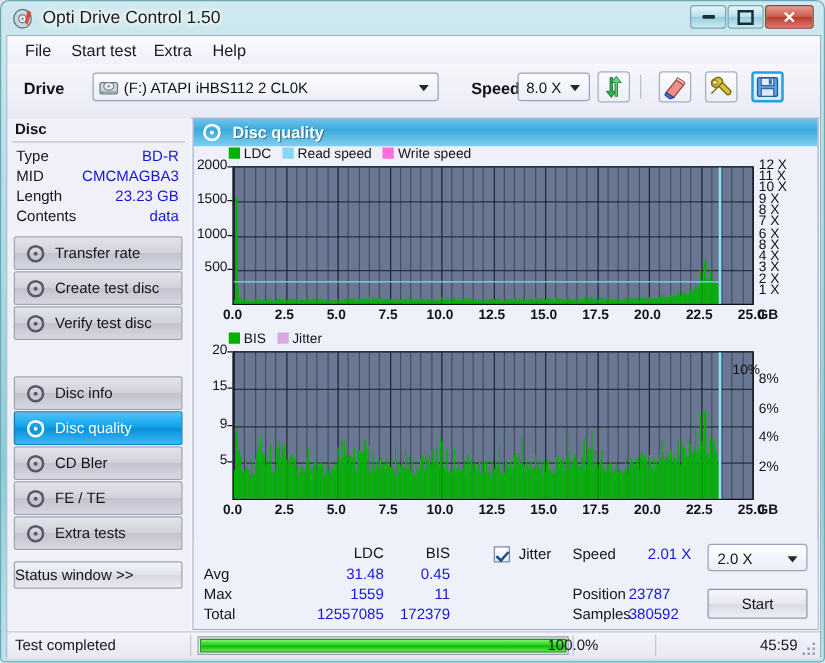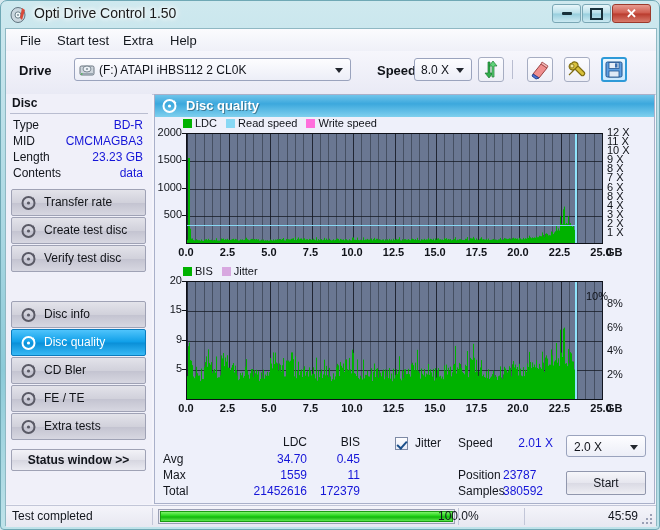--- a/index.html
+++ b/index.html
@@ -85,21 +85,21 @@
     background:linear-gradient(180deg,#e3e3ea 0%,#d1d1db 50%,#c3c3d0 51%,#d7d7e1 100%);
     border:1px solid #9fa2b5;border-radius:2px;cursor:default;}
   .navbtn.sel{background:linear-gradient(180deg,#4fc4fc 0%,#0f9fe8 48%,#0a8fd8 52%,#38b9f5 100%);
     border:1px solid #0a7cbe;}
   .navbtn .nav-icon{position:absolute;left:9px;top:5px;width:16px;height:16px;}
   .navbtn .nav-label{position:absolute;left:32px;top:5px;font-size:12px;color:#121419;}
   .navbtn.sel .nav-label{color:#ffffff;}
   #statuswin-btn{position:absolute;left:5px;top:355px;width:135px;height:22px;box-sizing:border-box;
     background:linear-gradient(180deg,#f2f2f7 0%,#e2e2ea 50%,#d6d6e0 51%,#eaeaf1 100%);
     border:1px solid #9fa2b5;border-radius:2px;
-    font-size:12px;font-weight:bold;color:#12151c;text-align:center;line-height:20px;cursor:default;}
+    font-size:12px;font-weight:normal;color:#12151c;line-height:20px;cursor:default;}
   
   #mainpanel{position:absolute;left:148px;top:65px;width:501px;height:410px;
      background:#eef0fa;border:1px solid #a9b0c9;box-sizing:border-box;}
   #panel-hdr{position:absolute;left:0;top:0;width:499px;height:22px;
      background:linear-gradient(180deg,#6fc4ea 0%,#3ca8dd 40%,#7fd0ee 100%);}
   #panel-hdr-icon{position:absolute;left:7px;top:3px;width:16px;height:16px;}
   #panel-hdr-text{position:absolute;left:31px;top:3px;font-size:13px;font-weight:bold;color:#ffffff;
      text-shadow:1px 1px 0 rgba(0,0,0,.35);}
   
   .chart-wrap{position:absolute;}
@@ -1330,29 +1330,29 @@
             <div class="xtick" style="left: 424px; width: 44px; top: 137px;">25.0</div>
             <div class="xtick" style="left: 451px; width: 26px; top: 137px; text-align: left;">GB</div>
           </div>
       </div>
 
       <div id="stats">
         <div class="st" style="left:92px;top:4px;width:60px;text-align:right;">LDC</div>
         <div class="st" style="left:155px;top:4px;width:50px;text-align:right;">BIS</div>
 
         <div class="st" style="left:8px;top:21px;">Avg</div>
-        <div class="stv" style="left:72px;top:21px;width:80px;">34.70</div>
+        <div class="stv" style="left:72px;top:21px;width:80px;">31.48</div>
         <div class="stv" style="left:155px;top:21px;width:50px;">0.45</div>
 
         <div class="st" style="left:8px;top:37px;">Max</div>
         <div class="stv" style="left:72px;top:37px;width:80px;">1559</div>
         <div class="stv" style="left:155px;top:37px;width:50px;">11</div>
 
         <div class="st" style="left:8px;top:53px;">Total</div>
-        <div class="stv" style="left:62px;top:53px;width:90px;">21452616</div>
+        <div class="stv" style="left:62px;top:53px;width:90px;">12557085</div>
         <div class="stv" style="left:152px;top:53px;width:53px;">172379</div>
 
         <div id="jitter-chk"></div>
         <div class="st" style="left:260px;top:5px;">Jitter</div>
 
         <div class="st" style="left:303px;top:5px;">Speed</div>
         <div class="stv" style="left:348px;top:5px;width:50px;">2.01 X</div>
         <div class="st" style="left:303px;top:37px;">Position</div>
         <div class="stv" style="left:348px;top:37px;width:50px;text-align:left;">23787</div>
         <div class="st" style="left:303px;top:53px;">Samples</div>

